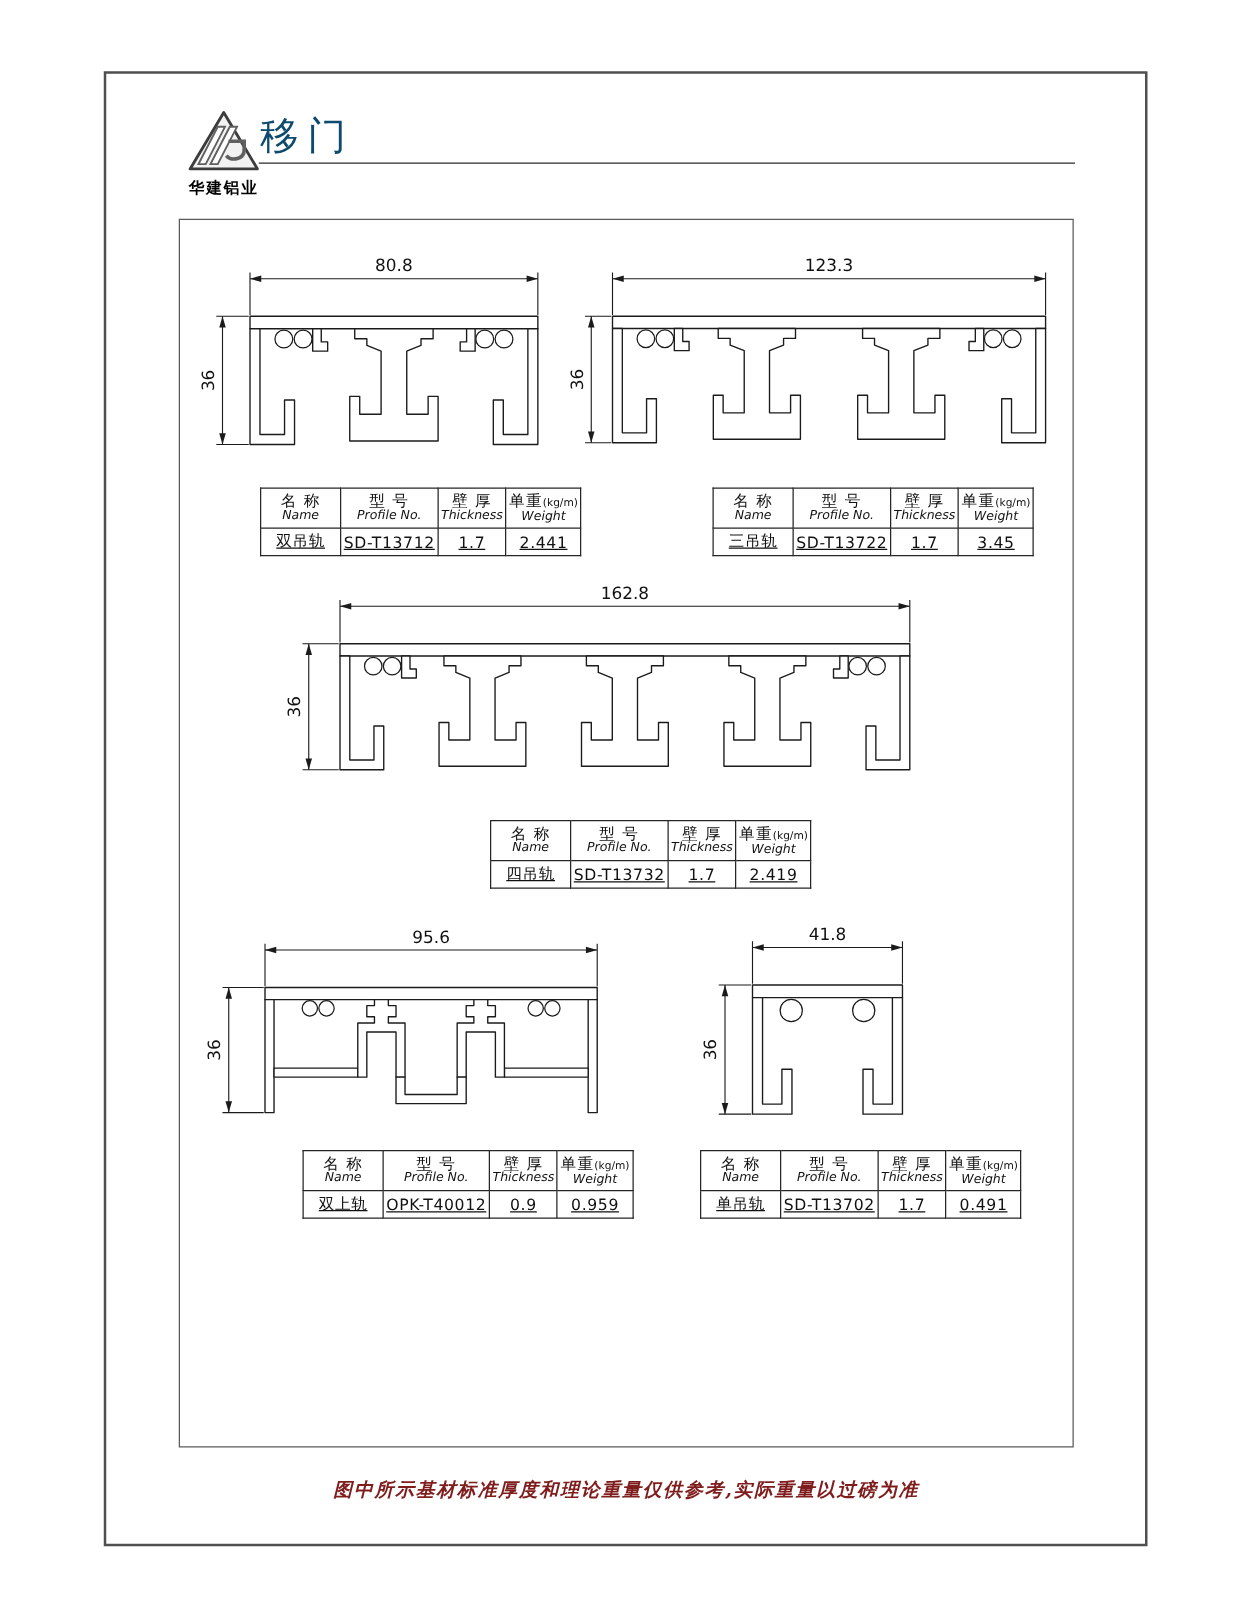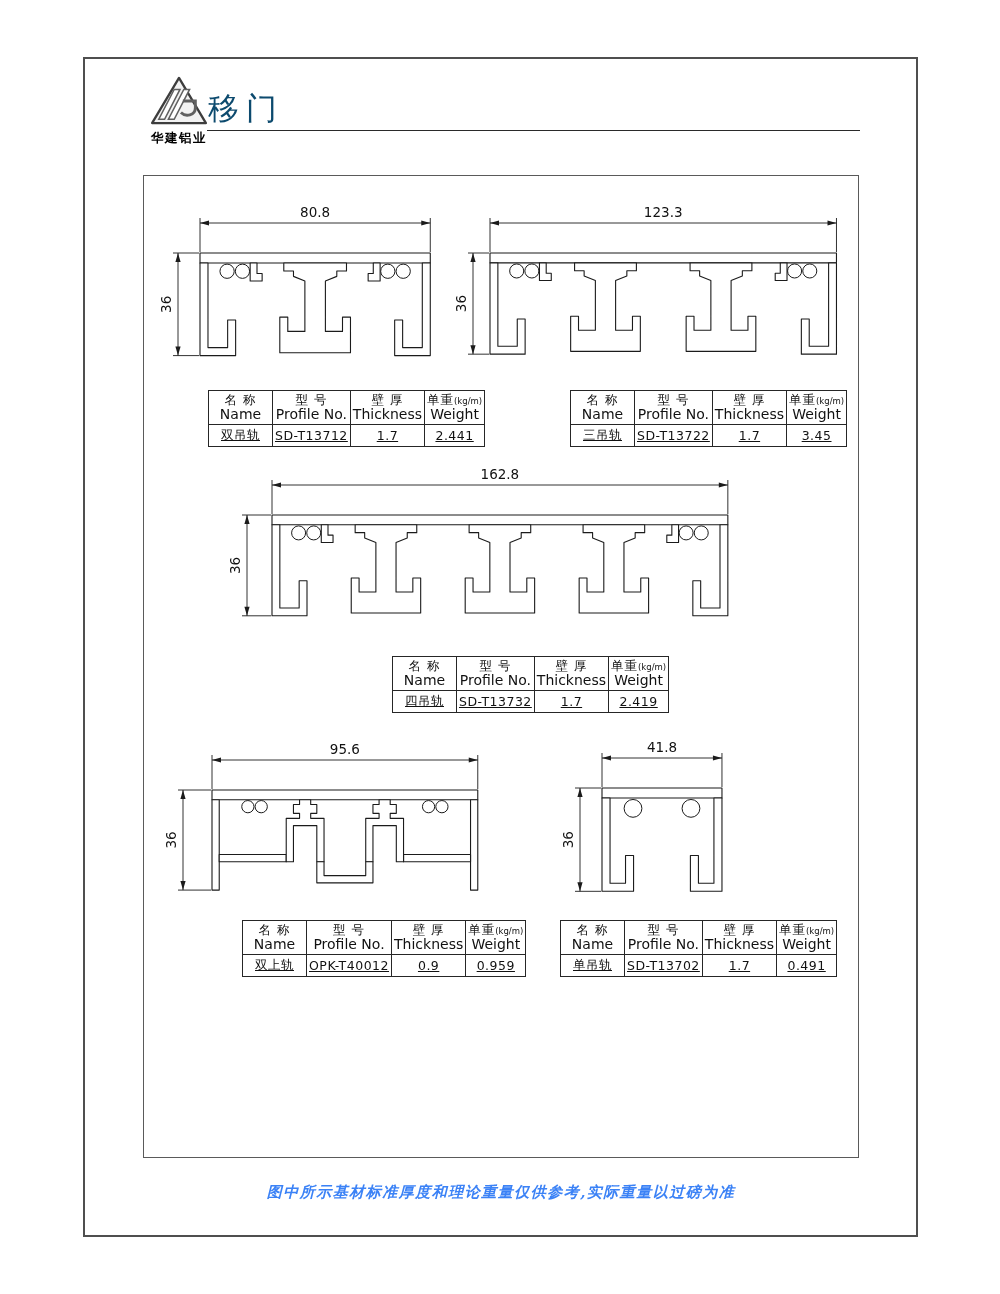--- a/index.html
+++ b/index.html
@@ -1,34 +1,34 @@
 <!DOCTYPE html>
 <html><head>
 <meta charset="utf-8">
 <style>
   html,body{margin:0;padding:0;background:#fff;}
   .page{position:relative;width:1000px;height:1294px;background:#fff;overflow:hidden;
         font-family:"DejaVu Sans",sans-serif;color:#111;}
   .outer-border{position:absolute;left:83px;top:57px;width:831px;height:1176px;border:2px solid #4f4f4f;}
   .inner-frame{position:absolute;left:143px;top:175px;width:714px;height:981px;border:1.5px solid #5a5a5a;}
-  .logo{position:absolute;left:141px;top:76px;width:76px;text-align:center;}
+  .logo{position:absolute;left:141px;top:88px;width:76px;text-align:center;}
   .logo-text{font-size:12.5px;font-weight:bold;letter-spacing:1.5px;margin-top:0;color:#000;}
   .title{position:absolute;left:208px;top:88px;font-size:31px;letter-spacing:7px;color:#0c4a6e;}
   .title-underline{position:absolute;left:207px;top:130px;width:653px;height:0;border-top:1.5px solid #2a2a2a;}
   .drawing{position:absolute;}
   table.spec{position:absolute;border-collapse:collapse;background:#fff;table-layout:fixed;border:1.5px solid #262626;}
   .spec th,.spec td{border:1px solid #262626;text-align:center;vertical-align:middle;padding:2px;overflow:hidden;}
   .spec th{height:27px;font-weight:normal;}
   .spec .cn{font-size:12.5px;line-height:1.15;letter-spacing:1px;white-space:nowrap;}
-  .spec .en{font-size:14px;line-height:1.05;white-space:nowrap;}
+  .spec .en{font-size:10px;line-height:1.05;white-space:nowrap;font-style:italic;}
   .spec .unit{font-size:8.5px;letter-spacing:0;}
   .spec td{height:17px;font-size:12.5px;letter-spacing:0.5px;white-space:nowrap;text-decoration:underline;}
   .footer-note{position:absolute;left:143px;top:1183px;width:716px;text-align:center;
         font-family:"DejaVu Serif",serif;font-style:italic;font-weight:bold;
-        font-size:15px;letter-spacing:1.5px;color:#3b82f6;}
+        font-size:15px;letter-spacing:1.5px;color:#7f1d1d;}
 </style>
 </head>
 <body>
 
 <div class="page">
 
   <div class="outer-border"></div>
 
   <div class="logo">
     <svg width="58" height="50" viewBox="0 0 60 52">

